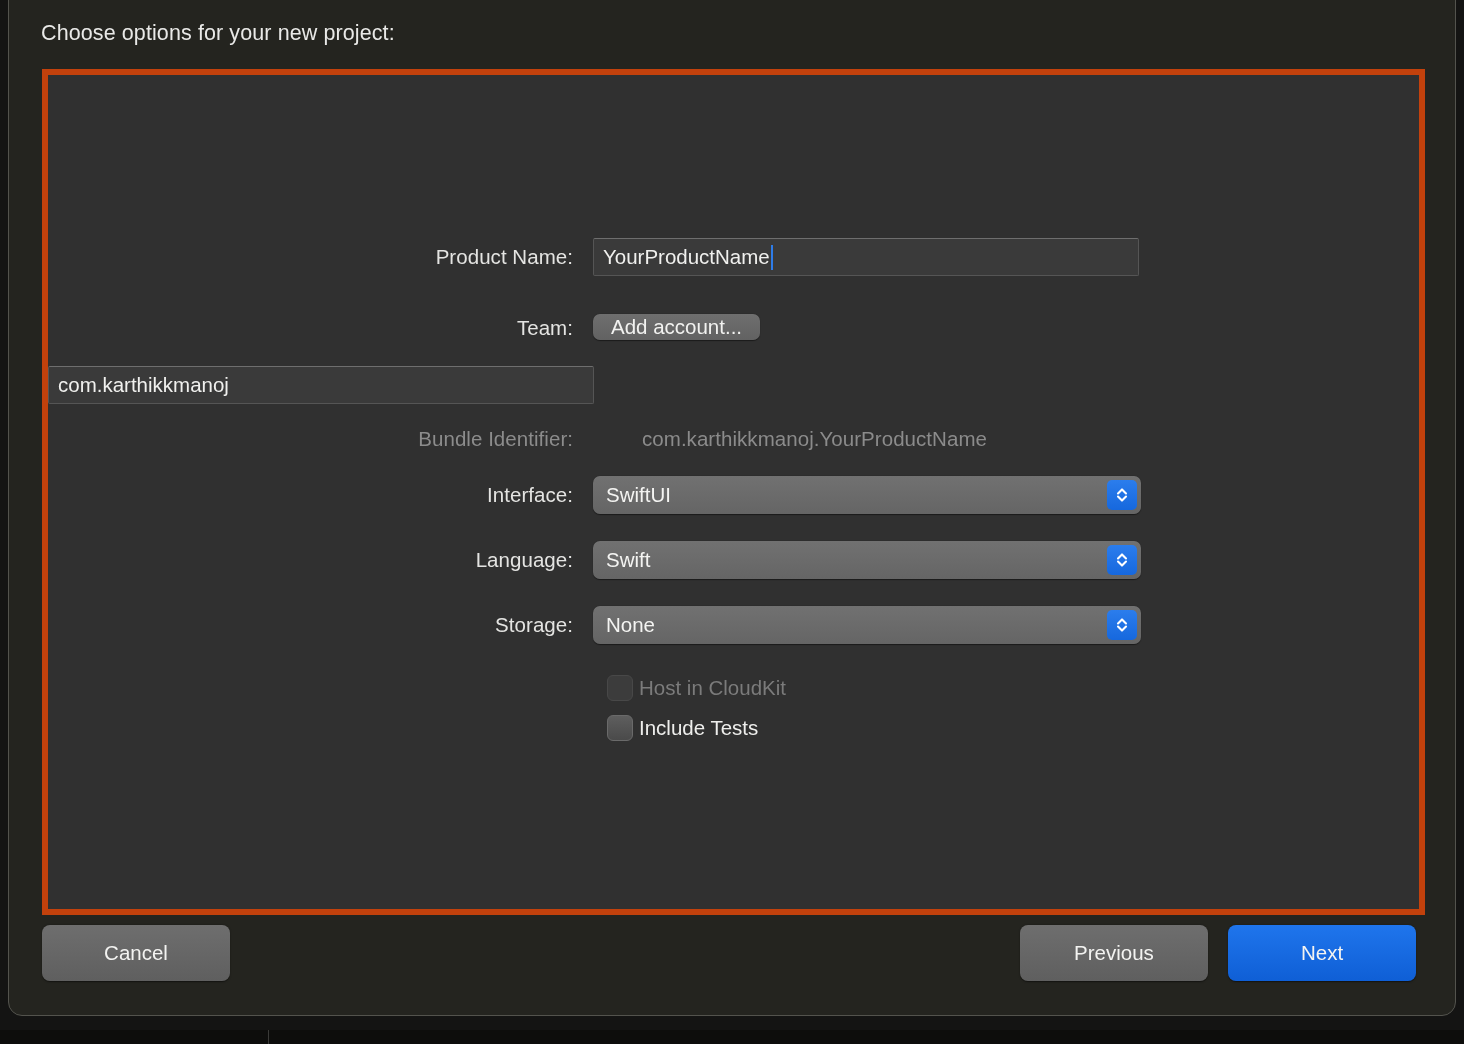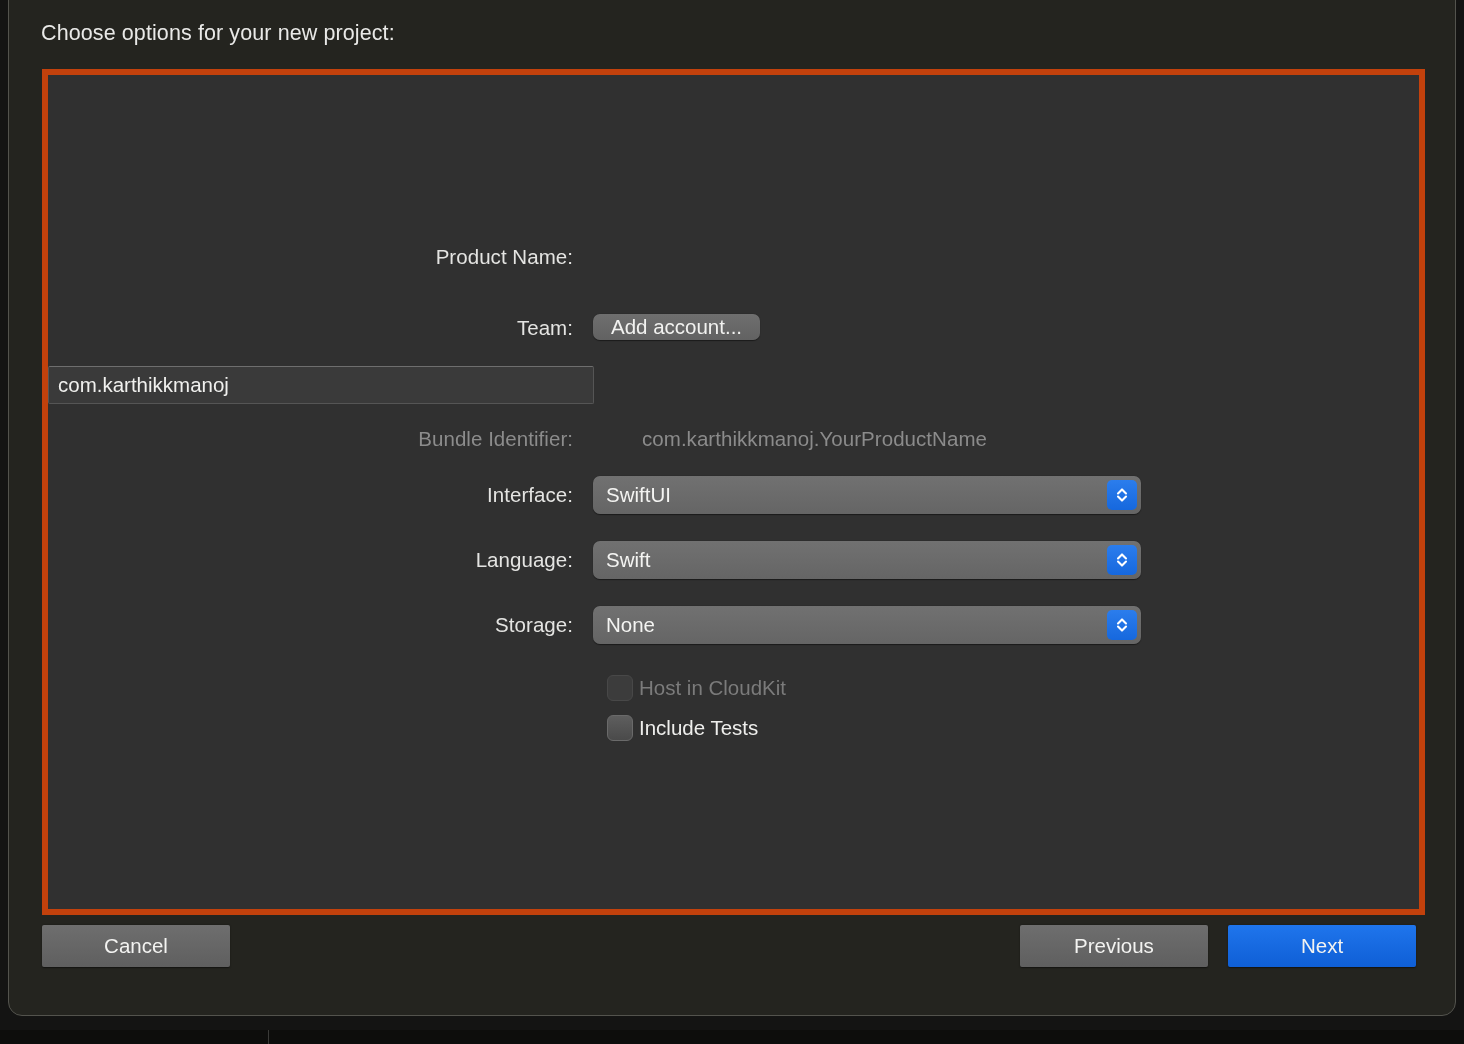--- a/index.html
+++ b/index.html
@@ -214,23 +214,23 @@
     font-size: 20.5px;
     white-space: nowrap;
   }
 
   .check-label.enabled { color: #eeeeec; }
   .check-label.disabled { color: #7b7b7b; }
 
   
   .footer-btn {
     position: absolute;
-    height: 42px;
+    height: 56px;
     border: none;
-    border-radius: 2px;
+    border-radius: 8px;
     font-size: 20.5px;
     font-family: "Liberation Sans", sans-serif;
     color: #f3f3f1;
     cursor: default;
     display: flex;
     align-items: center;
     justify-content: center;
     box-shadow: 0 0.5px 1.5px rgba(0,0,0,0.5);
     white-space: nowrap;
   }
@@ -273,20 +273,26 @@
   <div class="dialog">
 
     <div class="dialog-title">Choose options for your new project:</div>
 
     <div class="content-panel">
 
       <div class="form">
 
         <div class="row" style="top:162px;">
           <div class="row-label">Product Name:</div>
+          <div class="field-area">
+            <div class="text-input">
+              <span class="value">YourProductName</span>
+                <span class="caret"></span>
+            </div>
+          </div>
         </div>
 
         <div class="row" style="top:225px;align-items:flex-end;">
           <div class="row-label">Team:</div>
           <div class="field-area">
             <button class="push-button">Add account...</button>
           </div>
         </div>
 
         <div class="row" style="top:290px;">

